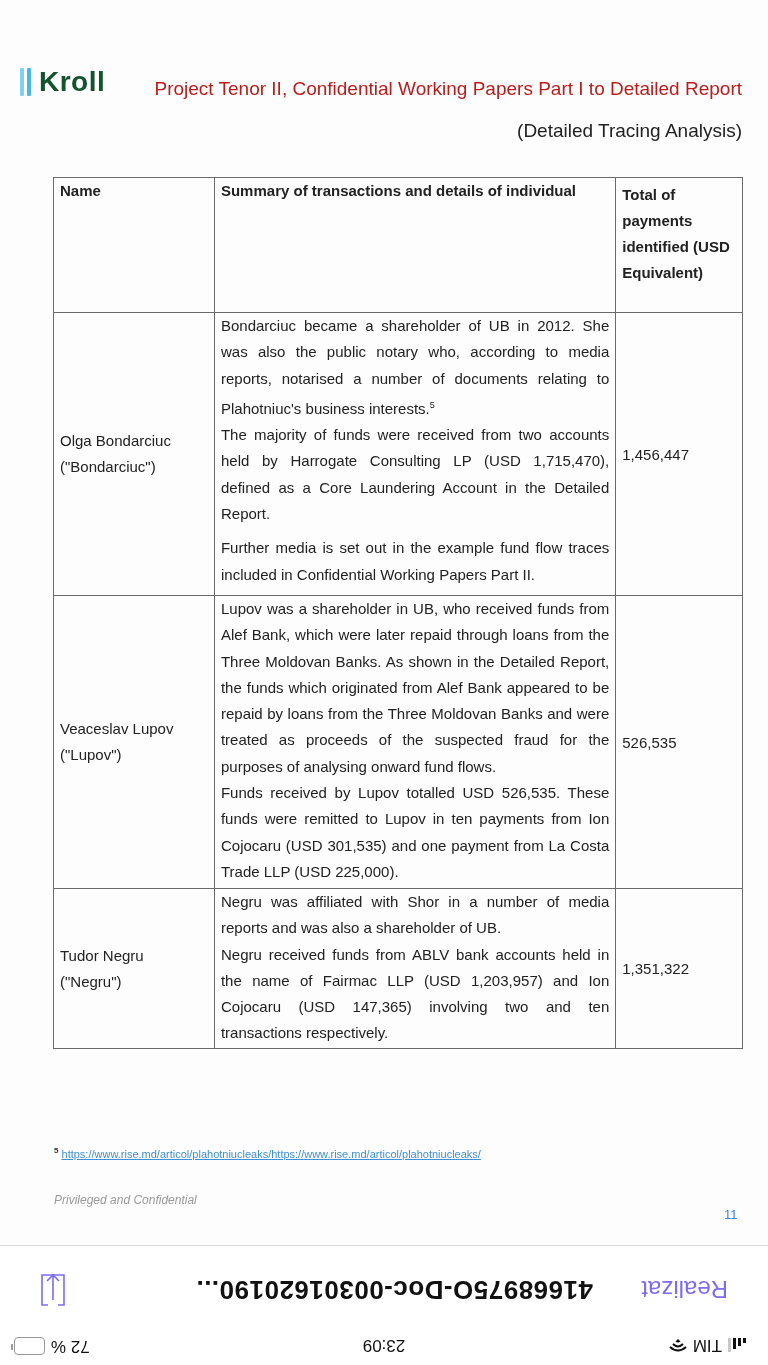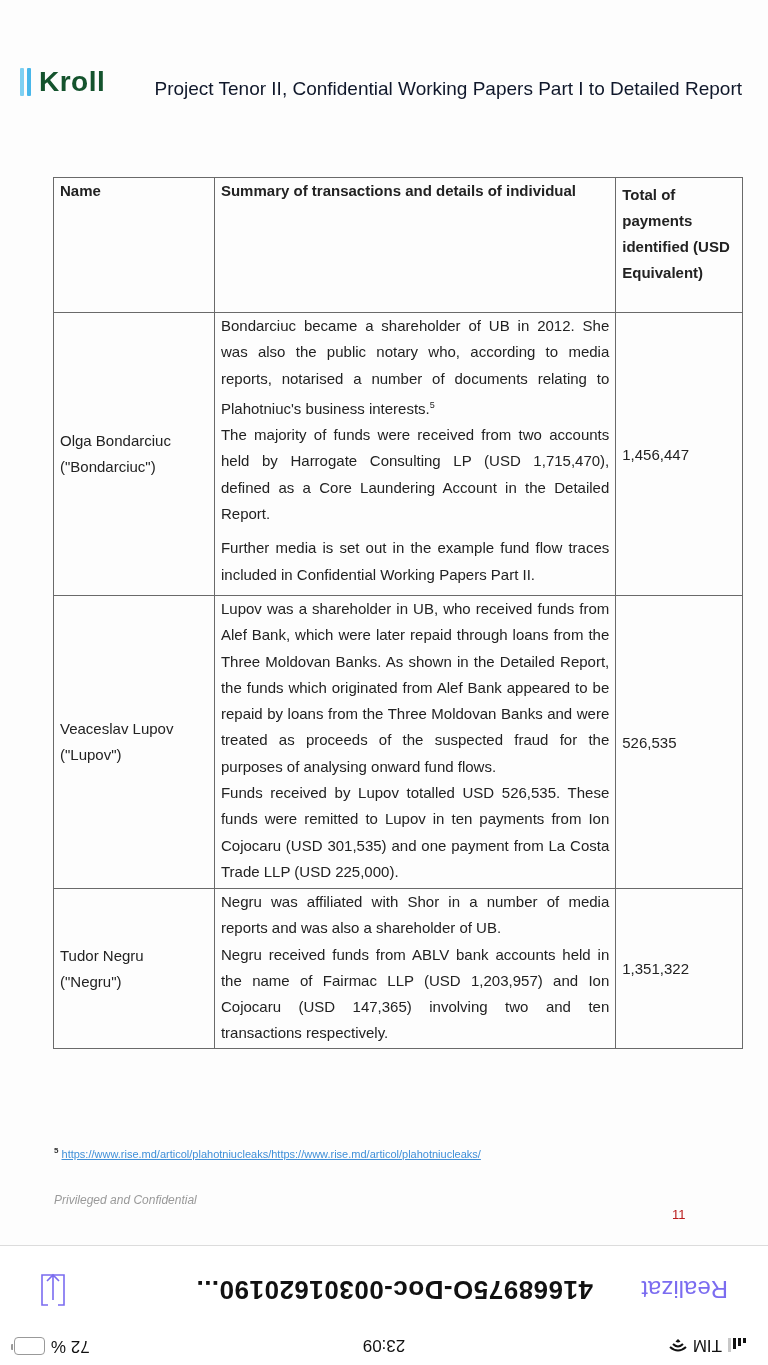--- a/index.html
+++ b/index.html
@@ -6,21 +6,21 @@
     body {
       width: 768px; height: 1365px; position: relative; overflow: hidden;
       background: #ffffff; font-family: "Liberation Sans", sans-serif; color: #2a2a2a;
     }
     .page { position: absolute; left: 0; top: 0; width: 768px; height: 1245px; background: #fdfdfd; }
     .logo { position: absolute; left: 20px; top: 66px; display: flex; align-items: center; }
     .logo-mark { display: flex; gap: 3px; margin-right: 8px; }
     .logo-mark span { display: block; width: 4px; height: 28px; background: #49b7ea; border-radius: 1px; }
     .logo-mark span:first-child { background: #7fd0f2; }
     .logo-text { font-size: 28px; font-weight: bold; color: #14532d; letter-spacing: 0.5px; }
-    .doc-title { position: absolute; right: 26px; top: 78px; font-size: 19px; color: #0f172a; }
+    .doc-title { position: absolute; right: 26px; top: 78px; font-size: 19px; color: #b91c1c; }
     .doc-subtitle { position: absolute; right: 26px; top: 120px; font-size: 19px; color: #222; }
 
     table.main {
       position: absolute; left: 53px; top: 177px; width: 690px;
       border-collapse: collapse; font-size: 15px; color: #222;
     }
     table.main td, table.main th {
       border: 1.5px solid #6a6a6a; vertical-align: top; text-align: left;
     }
     .col-name { width: 150px; padding: 0 6px; }
@@ -36,21 +36,21 @@
     tr.r1 { height: 283px; }
     tr.r2 { height: 293px; }
     tr.r3 { height: 160px; }
     tr.r4 { height: 58px; }
     tr.hdr { height: 135px; }
 
     .footnote { position: absolute; left: 54px; top: 1146px; font-size: 11px; }
     .footnote sup { font-size: 8px; font-weight: bold; color: #333; }
     .footnote a { color: #3f8fd8; text-decoration: underline; }
     .privileged { position: absolute; left: 54px; top: 1193px; font-size: 12px; font-style: italic; color: #9a9a9a; }
-    .page-num { position: absolute; left: 672px; top: 1207px; font-size: 13px; color: #b91c1c; }
+    .page-num { position: absolute; left: 724px; top: 1207px; font-size: 13px; color: #3b82f6; }
 
     .divider { position: absolute; left: 0; top: 1245px; width: 768px; height: 1px; background: #dcdcdc; }
     
     .bottom-area {
       position: absolute; left: 0; top: 1246px; width: 768px; height: 119px;
       transform: rotate(180deg); background: #fff;
     }
     .status-bar { position: absolute; left: 0; top: 0; width: 768px; height: 40px; font-size: 17px; color: #111; }
     .sb-left { position: absolute; left: 22px; top: 10px; display: flex; align-items: center; gap: 6px; }
     .signal { display: flex; align-items: flex-end; gap: 2px; height: 14px; }
@@ -72,20 +72,21 @@
 
 <div class="page">
   <div class="logo">
     <div class="logo-mark">
         <span></span>
         <span></span>
       </div>
     <span class="logo-text">Kroll</span>
   </div>
   <div class="doc-title">Project Tenor II, Confidential Working Papers Part I to Detailed Report</div>
+  <div class="doc-subtitle">(Detailed Tracing Analysis)</div>
 
   <table class="main">
     <tbody>
         <tr class="hdr">
       <th class="col-name">Name</th>
       <th class="col-summary">Summary of transactions and details of individual</th>
       <th class="col-total">
             <span class="hdr-total">Total of payments identified (USD Equivalent)</span>
           </th>
     </tr>

